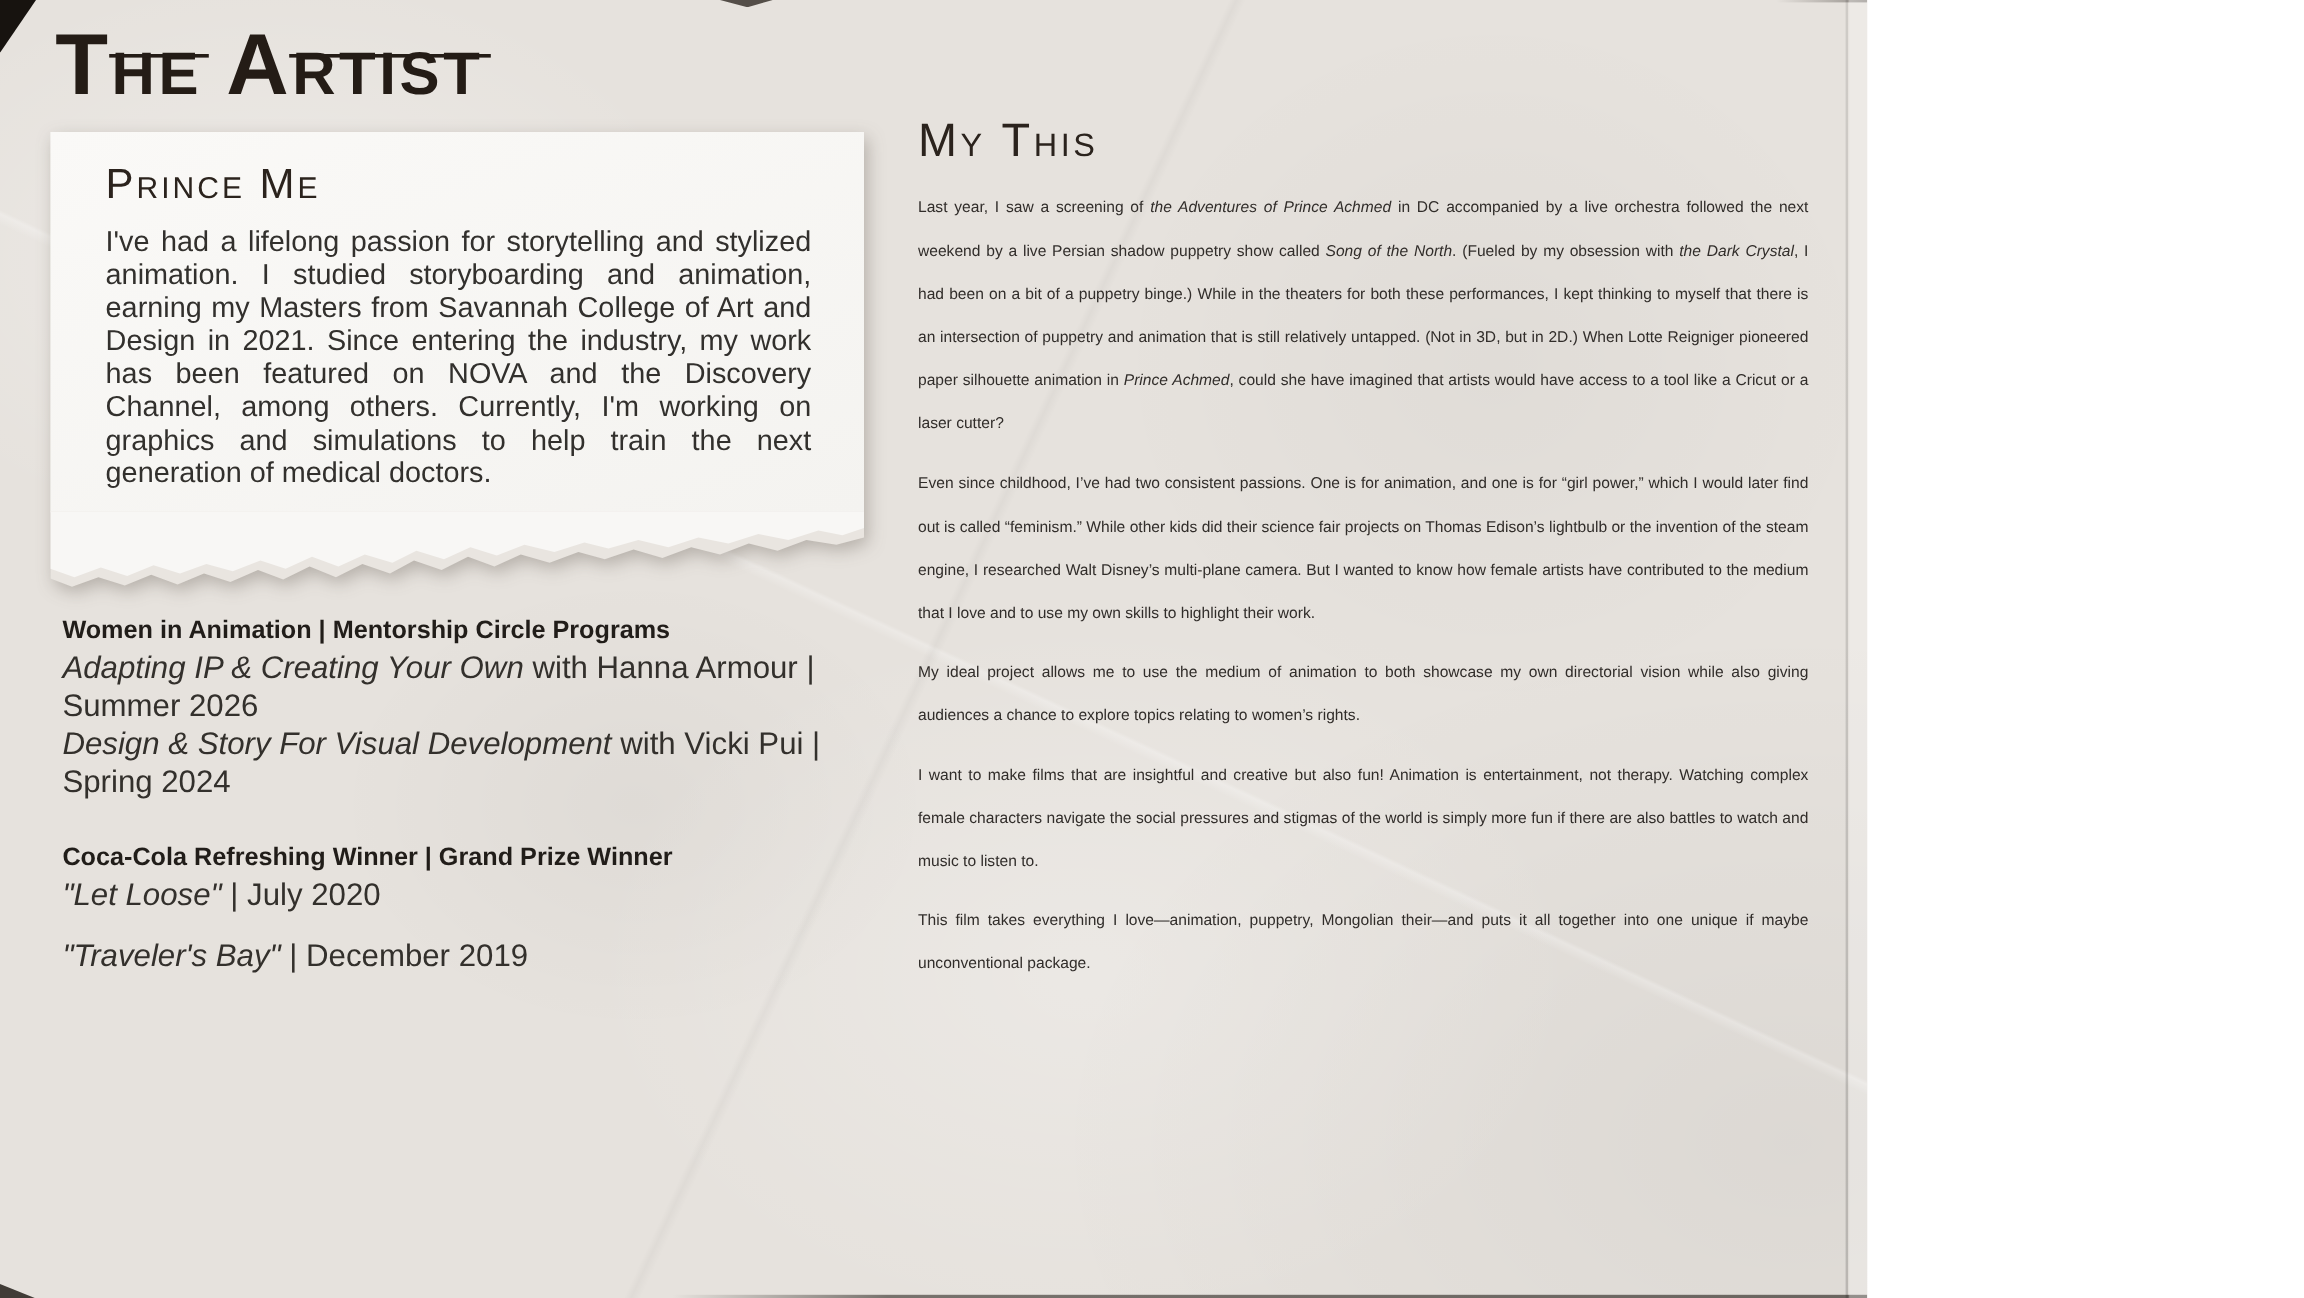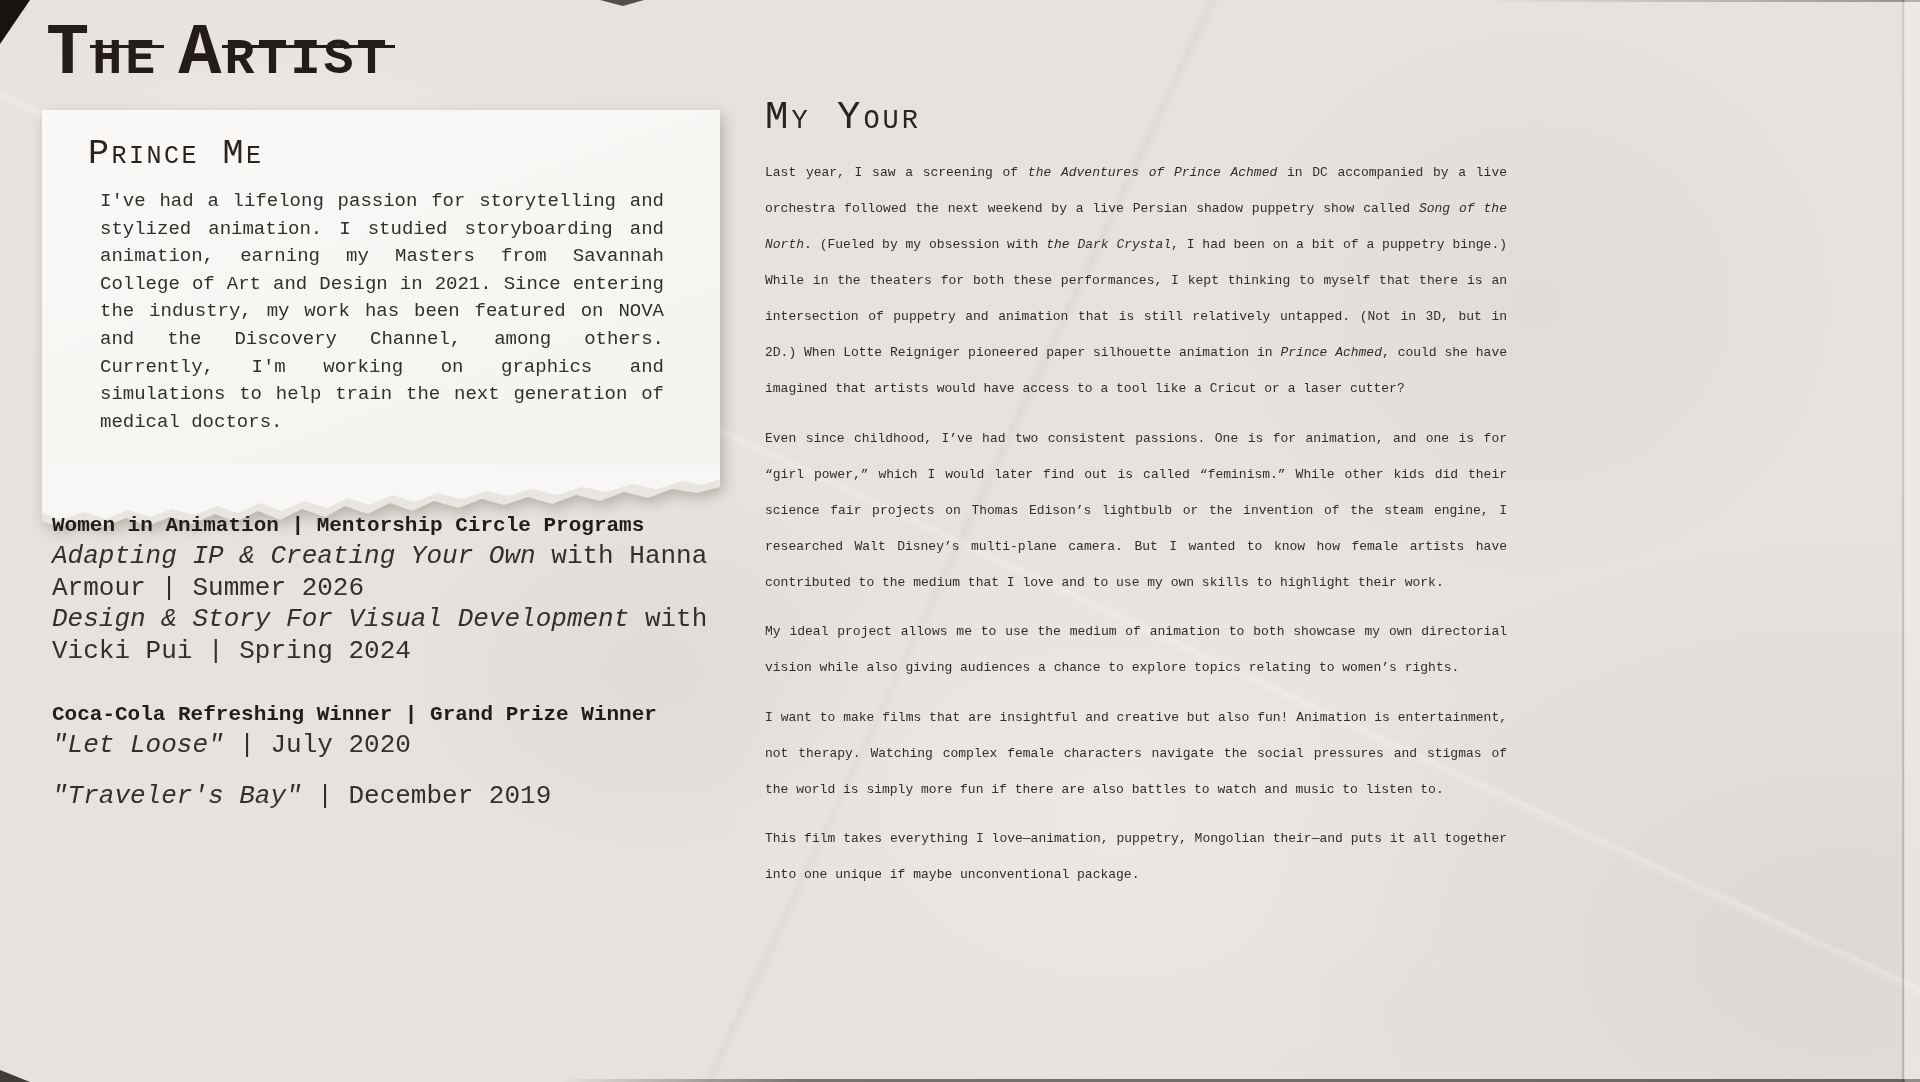--- a/index.html
+++ b/index.html
@@ -1,20 +1,20 @@
 <!DOCTYPE html>
 <html><head>
 <meta charset="utf-8">
 <style>
   html,body{margin:0;padding:0;}
   .page{
     position:relative;
-    width:1920px;height:1082px;
+    width:1556px;height:1082px;
     overflow:hidden;
-    font-family:Liberation Mono, monospace;
+    font-family:Liberation Sans, sans-serif;
     background:
       linear-gradient(115deg, transparent 49.7%, rgba(0,0,0,0.030) 50%, transparent 50.4%),
       linear-gradient(205deg, transparent 49.8%, rgba(255,255,255,0.25) 50%, transparent 50.5%),
       radial-gradient(ellipse 600px 400px at 15% 20%, rgba(255,255,255,.28), transparent 60%),
       radial-gradient(ellipse 520px 480px at 80% 28%, rgba(0,0,0,.028), transparent 62%),
       radial-gradient(ellipse 700px 500px at 58% 75%, rgba(255,255,255,.22), transparent 60%),
       radial-gradient(ellipse 420px 320px at 34% 62%, rgba(0,0,0,.032), transparent 60%),
       radial-gradient(ellipse 900px 620px at 96% 88%, rgba(0,0,0,.045), transparent 70%),
       #e6e2dd;
     color:#2f2b28;
@@ -53,21 +53,21 @@
     color:#2b231d;letter-spacing:2.5px;margin:0;
   }
 
   
   .about-card{position:absolute;left:42px;top:110px;width:678px;
     filter:drop-shadow(3px 5px 7px rgba(70,60,50,.30));}
   .about-body-wrap{
     background:linear-gradient(160deg,#faf9f7, #f4f3f0);
     padding:24px 44px 18px 46px;min-height:246px;box-sizing:border-box;}
   .about-card h2{font-size:35px;margin:0 0 14px 0;}
-  .about-text{font-size:19px;line-height:27.6px;text-align:justify;color:#32302d;margin:12px;}
+  .about-text{font-size:24px;line-height:27.6px;text-align:justify;color:#32302d;margin:0;}
   .torn-svg{display:block;width:678px;height:64px;margin-top:-1px;}
 
   
   .honors{position:absolute;left:52px;top:478px;width:664px;}
   .honors h2{font-size:39px;letter-spacing:3px;}
   .honors-list{margin-top:20px;}
   .honor-entry{margin-bottom:19px;}
   .honor-title{font-weight:bold;font-size:21px;line-height:31px;color:#211d19;margin-top:32px;}
   .honor-line{font-size:26px;line-height:31.5px;color:#33302c;}
   .it{font-style:italic;}
@@ -115,21 +115,21 @@
           <div class="honor-title">Coca-Cola Refreshing Winner | Grand Prize Winner</div>
           <div class="honor-line"><span class="it">"Let Loose"</span> | July 2020</div>
         </div>
         <div class="honor-entry">
           <div class="honor-line"><span class="it">"Traveler's Bay"</span> | December 2019</div>
         </div>
       </div>
   </div>
 
   <div class="ethos">
-    <h2 class="sec-heading">My Your</h2>
+    <h2 class="sec-heading">My This</h2>
     <div>
         <p class="para"><span>Last year, I saw a screening of </span><span class="it">the Adventures of Prince Achmed</span><span> in DC accompanied by a live orchestra followed the next weekend by a live Persian shadow puppetry show called </span><span class="it">Song of the North</span><span>. (Fueled by my obsession with </span><span class="it">the Dark Crystal</span><span>, I had been on a bit of a puppetry binge.) While in the theaters for both these performances, I kept thinking to myself that there is an intersection of puppetry and animation that is still relatively untapped. (Not in 3D, but in 2D.) When Lotte Reigniger pioneered paper silhouette animation in </span><span class="it">Prince Achmed</span><span>, could she have imagined that artists would have access to a tool like a Cricut or a laser cutter?</span></p>
         <p class="para"><span>Even since childhood, I’ve had two consistent passions. One is for animation, and one is for “girl power,” which I would later find out is called “feminism.” While other kids did their science fair projects on Thomas Edison’s lightbulb or the invention of the steam engine, I researched Walt Disney’s multi-plane camera. But I wanted to know how female artists have contributed to the medium that I love and to use my own skills to highlight their work.</span></p>
         <p class="para"><span>My ideal project allows me to use the medium of animation to both showcase my own directorial vision while also giving audiences a chance to explore topics relating to women’s rights.</span></p>
         <p class="para"><span>I want to make films that are insightful and creative but also fun! Animation is entertainment, not therapy.  Watching complex female characters navigate the social pressures and stigmas of the world is simply more fun if there are also battles to watch and music to listen to.</span></p>
         <p class="para"><span>This film takes everything I love—animation, puppetry, Mongolian their—and puts it all together into one unique if maybe unconventional package.</span></p>
       </div>
   </div>
 
 </div>

